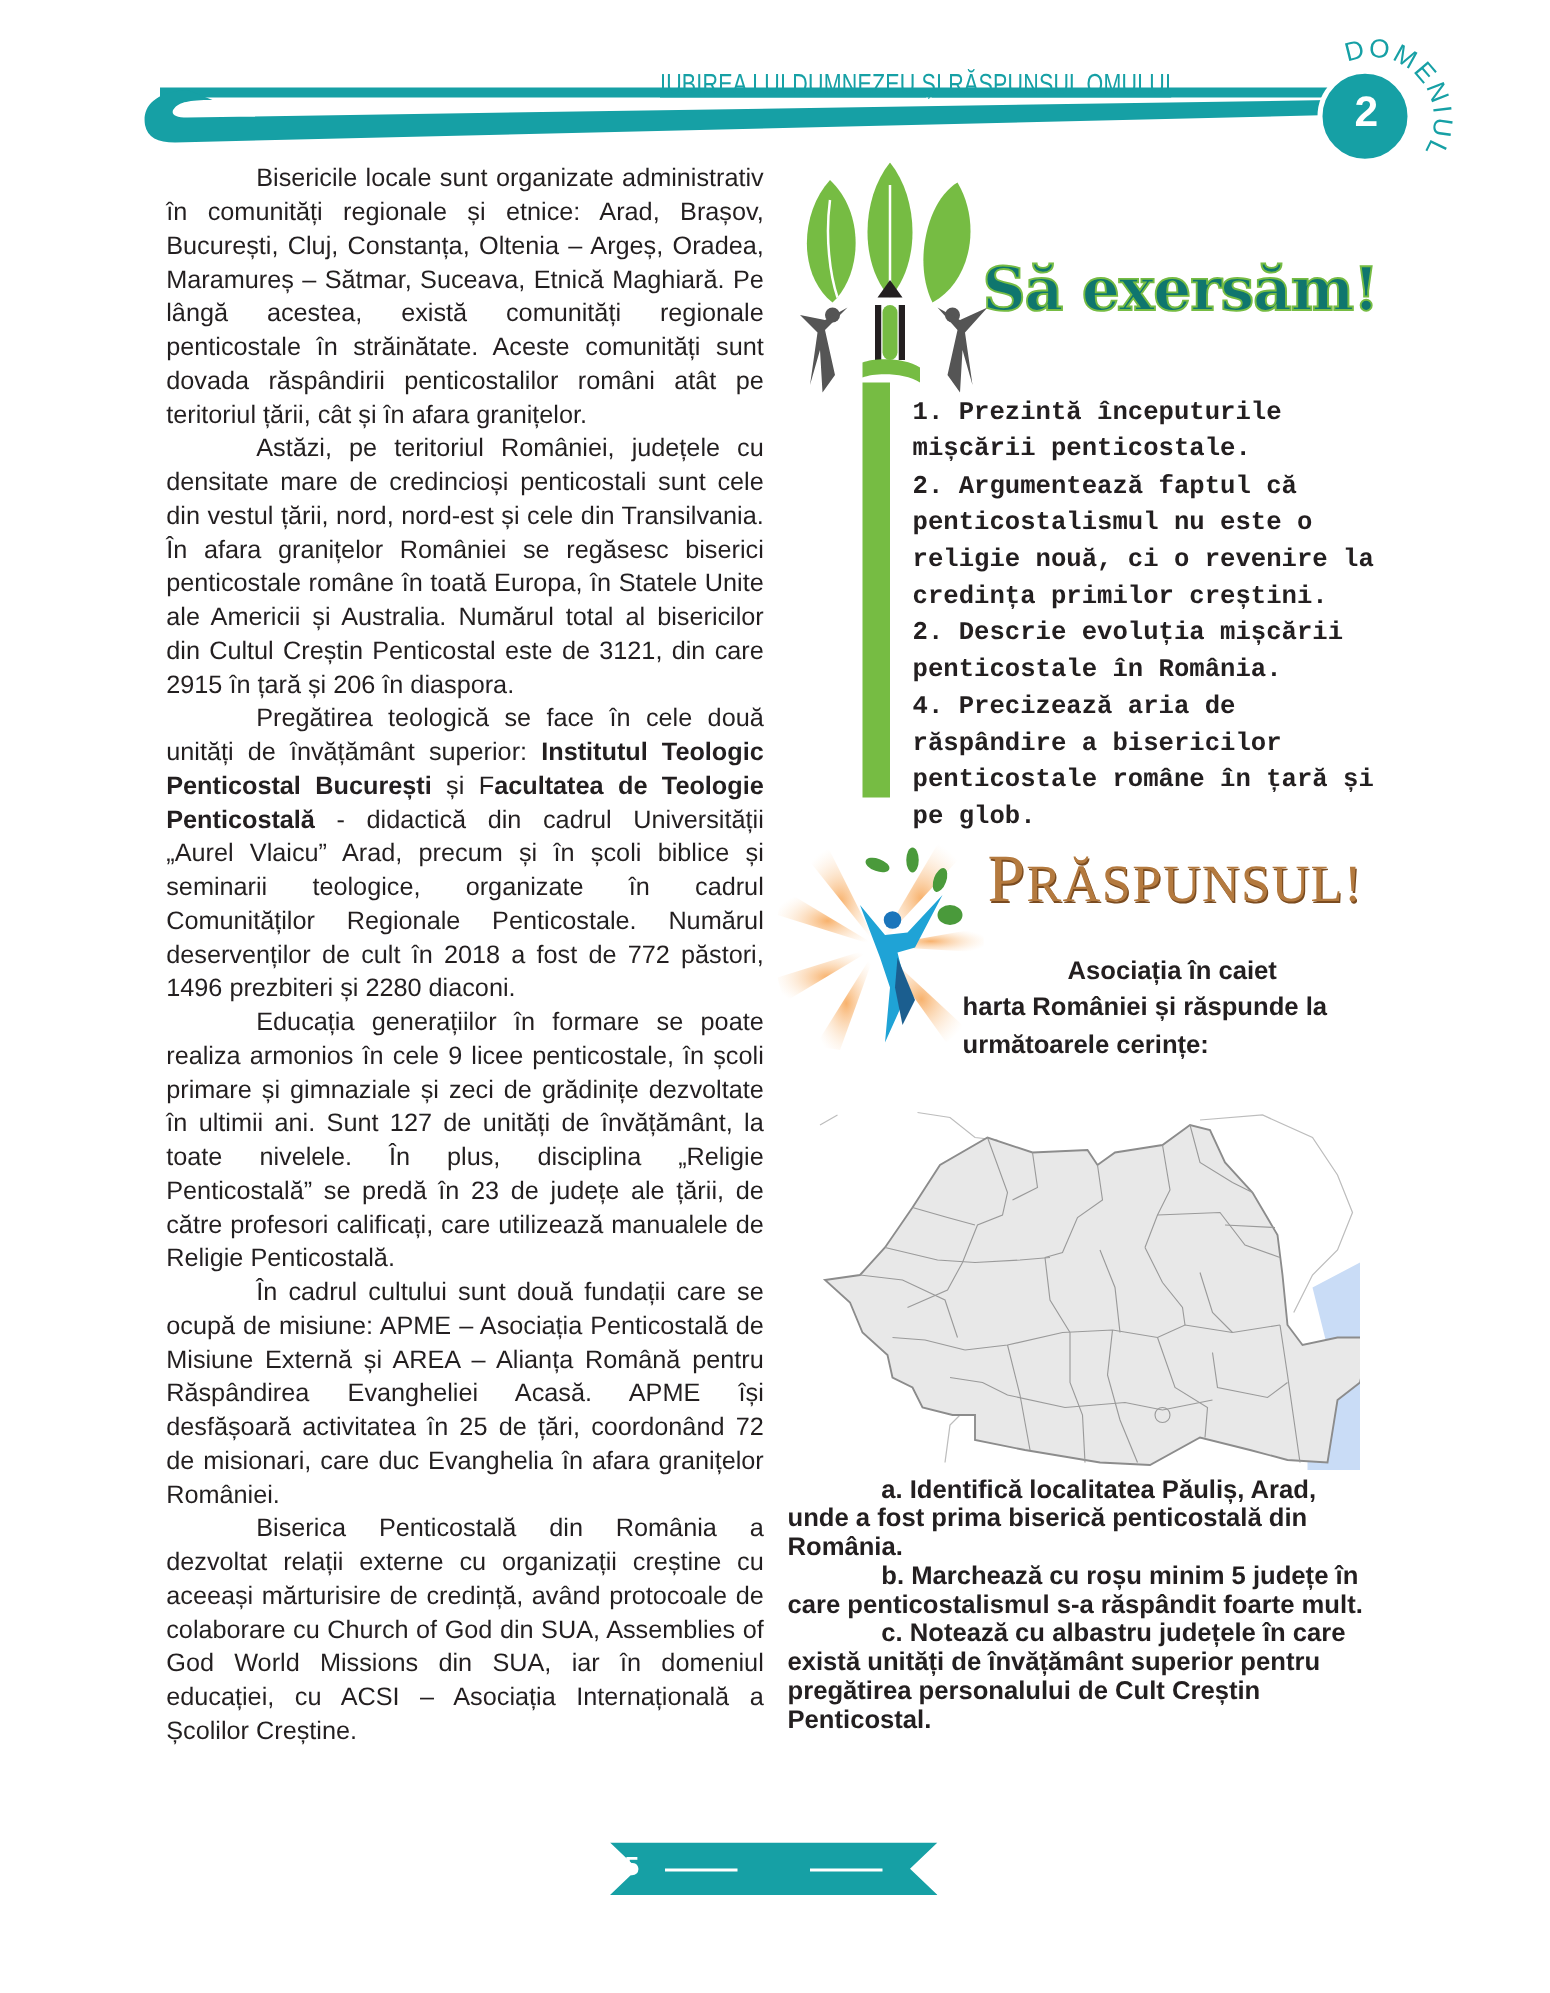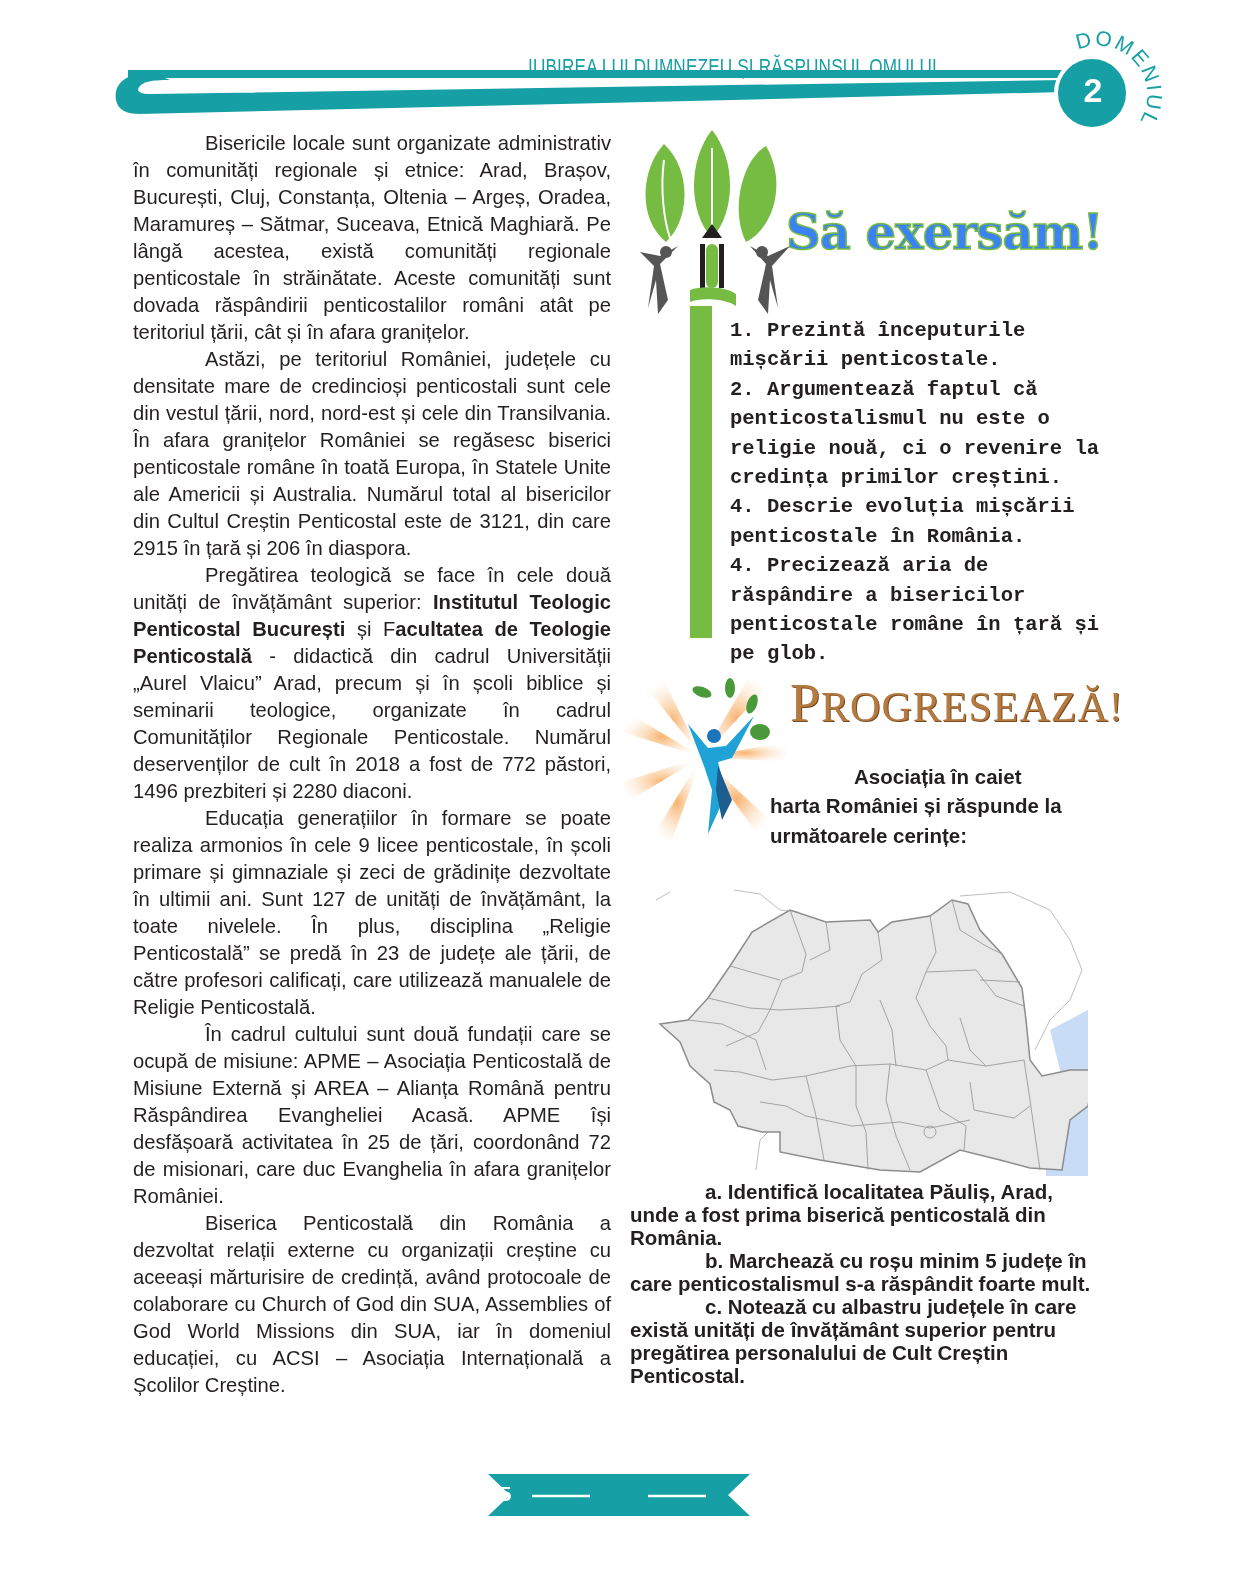--- a/index.html
+++ b/index.html
@@ -11,21 +11,21 @@
   .header-svg { position: absolute; left: 0; top: 0; }
   .badge-num { position: absolute; left: 1071px; top: 71px; width: 44px; text-align: center; color: #fff; font-weight: bold; font-size: 34px; font-family: "Liberation Sans", sans-serif; }
 
   
   .left-col { position: absolute; left: 133px; top: 130px; width: 478px; font-size: 20.2px; line-height: 27px; text-align: justify; }
   .left-col p { margin: 0; text-indent: 72px; }
   .left-col b { font-weight: bold; }
 
   
   .exercise-logo { position: absolute; left: 630px; top: 130px; }
-  .exercise-title { position: absolute; left: 786px; top: 204px; font-family: "DejaVu Serif", serif; font-weight: 900; font-size: 48px; color: #3b82f6; letter-spacing: -1px; -webkit-text-stroke: 1.5px #76bc43; white-space: nowrap; }
+  .exercise-title { position: absolute; left: 786px; top: 204px; font-family: "DejaVu Serif", serif; font-weight: 900; font-size: 48px; color: #0f766e; letter-spacing: -1px; -webkit-text-stroke: 1.5px #76bc43; white-space: nowrap; }
   .exercise-list { position: absolute; left: 730px; top: 316px; width: 370px; font-weight: bold; font-size: 20.5px; line-height: 29.4px; color: #231f20; }
   .exercise-list div { margin: 0; font-family: Liberation Mono, monospace; }
 
   .progress-logo { position: absolute; left: 622px; top: 662px; }
   .progress-title { position: absolute; left: 790px; top: 672px; font-family: "Liberation Serif", serif; font-size: 54px; color: #b47a3f; letter-spacing: 1px; white-space: nowrap; text-shadow: 1px 1px 0 #7a4b20; }
   .progress-title .small { font-size: 42px; }
   .progress-intro { position: absolute; left: 770px; top: 762px; width: 320px; font-weight: bold; font-size: 20.5px; line-height: 29.4px; text-align: left; }
   .progress-intro div:first-child { padding-left: 84px; }
 
   .map-wrap { position: absolute; left: 630px; top: 870px; width: 458px; height: 306px; }
@@ -86,21 +86,21 @@
 
   <circle cx="36" cy="122" r="6" fill="#555"></circle>
   <path d="M10,122 L30,126 L48,116 L30,134 L38,170 L28,184 L26,150 L18,178 L24,136 Z" fill="#555"></path>
   <circle cx="132" cy="122" r="6" fill="#555"></circle>
   <path d="M160,116 L138,126 L120,116 L136,134 L128,170 L138,184 L140,150 L148,178 L142,136 Z" fill="#555"></path>
 </svg>
 <div class="exercise-title">Să exersăm!</div>
 <div class="exercise-list">
   <div>1. Prezintă începuturile mișcării penticostale.</div>
   <div>2. Argumentează faptul că penticostalismul nu este o religie nouă, ci o revenire la credința primilor creștini.</div>
-  <div>4. Descrie evoluția mișcării penticostale în România.</div>
+  <div>2. Descrie evoluția mișcării penticostale în România.</div>
   <div>4. Precizează aria de răspândire a bisericilor penticostale române în țară și pe glob.</div>
 </div>
 
 <svg class="progress-logo" width="170" height="180">
   <defs>
     <radialGradient id="sunGrad" cx="50%" cy="55%" r="55%">
       <stop offset="0%" stop-color="#f7a95c" stop-opacity="0.9"></stop>
       <stop offset="100%" stop-color="#fde3c6" stop-opacity="0"></stop>
     </radialGradient>
   </defs>
@@ -114,21 +114,21 @@
     <polygon points="80,95 150,160 135,172"></polygon>
   </g>
   <circle cx="92" cy="74" r="7" fill="#1b75bb"></circle>
   <path d="M66,62 L86,86 L104,84 L132,54 L110,96 L96,100 L104,132 L86,172 L90,128 L82,104 Z" fill="#1fa3d6"></path>
   <path d="M96,104 L110,138 L100,158 L94,128 Z" fill="#1b5e8f"></path>
   <ellipse cx="80" cy="30" rx="10" ry="5" fill="#4a9a3b" transform="rotate(20 80 30)"></ellipse>
   <ellipse cx="108" cy="26" rx="5" ry="10" fill="#4a9a3b"></ellipse>
   <ellipse cx="130" cy="42" rx="5" ry="10" fill="#4a9a3b" transform="rotate(20 130 42)"></ellipse>
   <ellipse cx="138" cy="70" rx="10" ry="8" fill="#4a9a3b"></ellipse>
 </svg>
-<div class="progress-title"><span>P</span><span class="small">ROGRESEAZĂ!</span></div>
+<div class="progress-title"><span>P</span><span class="small">RĂSPUNSUL!</span></div>
 <div class="progress-intro">
   <div>Asociația în caiet</div>
   <div>harta României și răspunde la următoarele cerințe:</div>
 </div>
 
 <svg class="map-wrap" viewBox="0 0 458 306">
 
   <path d="M420,160 L458,140 L458,306 L416,306 L416,270 L440,240 Z" fill="#c9dcf6"></path>
 
   <path d="M26,30 L40,22 M104,20 L130,24 L150,40 L168,42 M330,26 L380,22 L420,40 L440,70 L452,100 L440,130 L420,150 L405,180" fill="none" stroke="#bdbdbd" stroke-width="1"></path>

